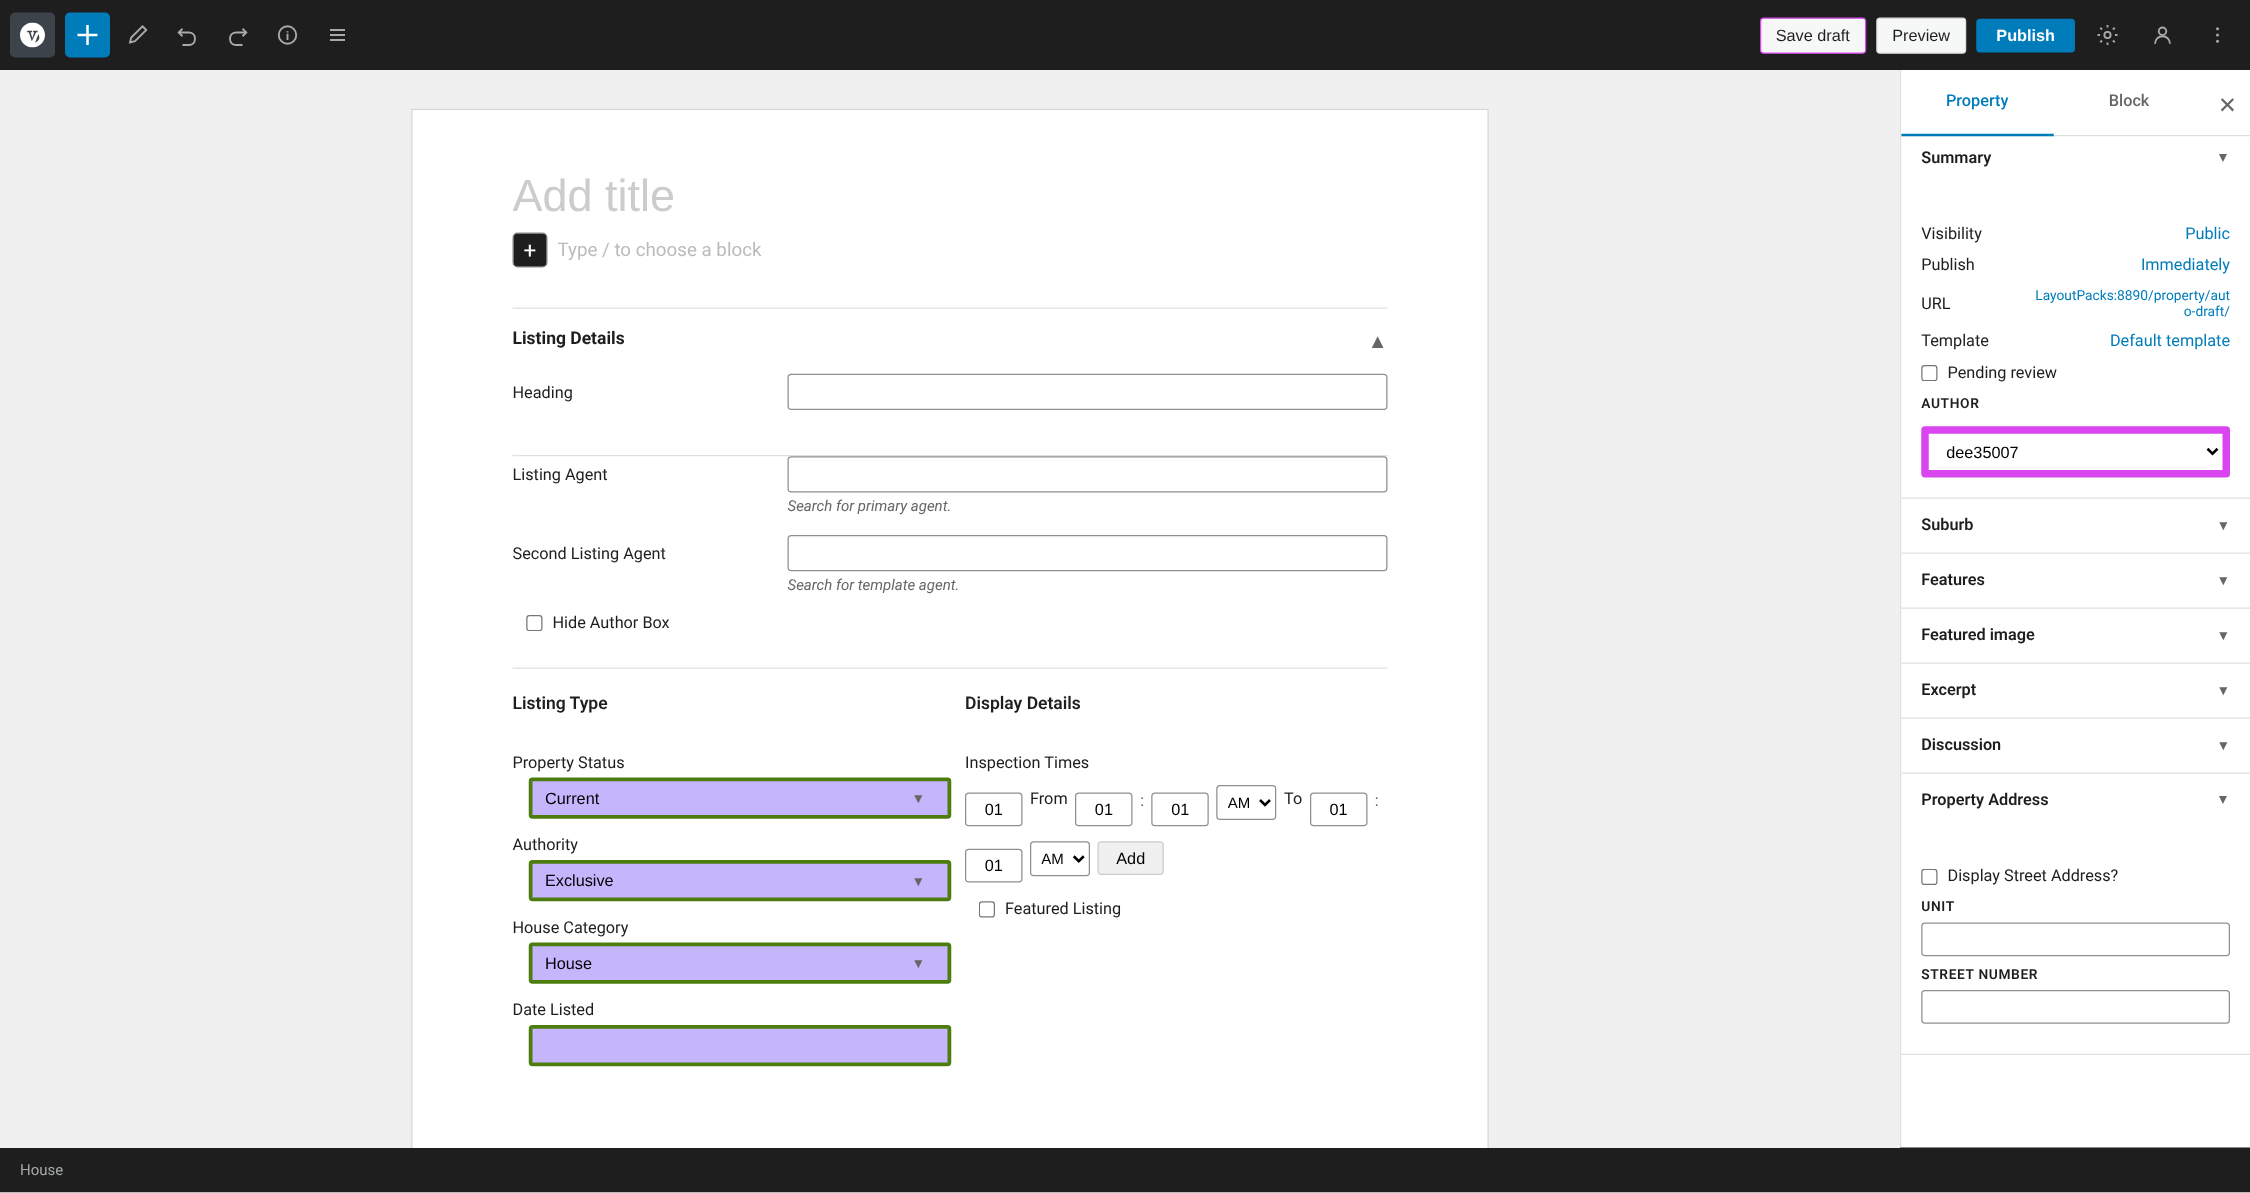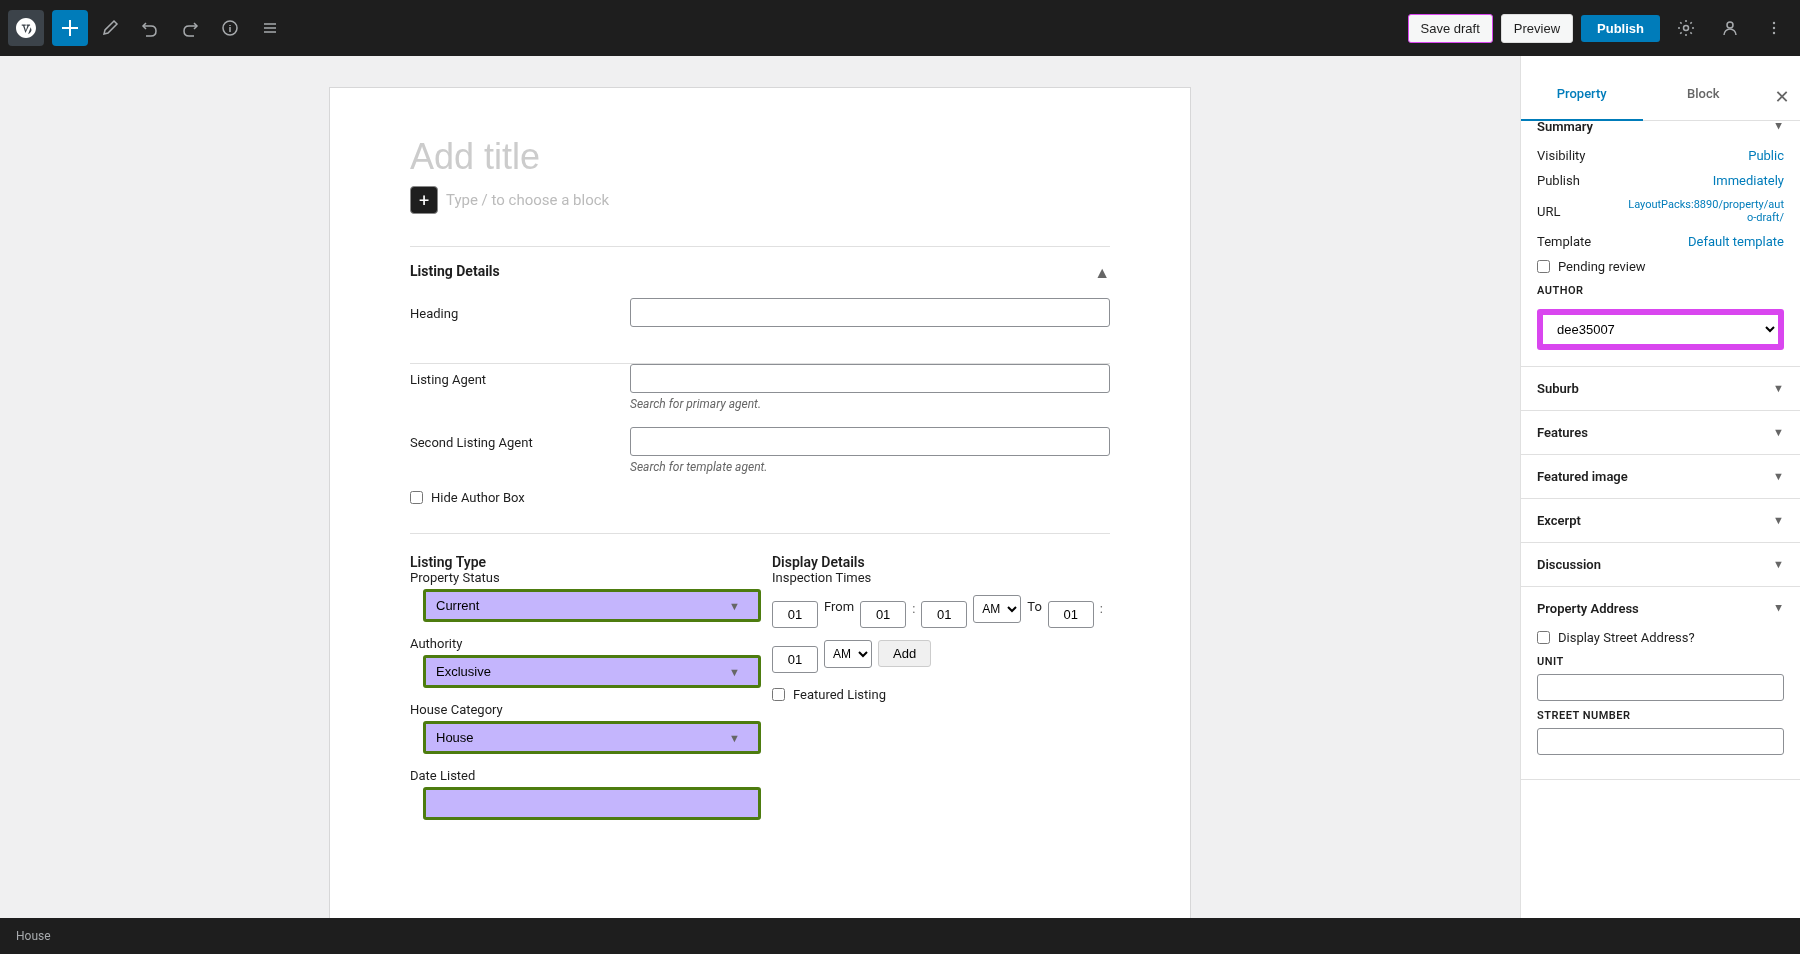--- a/index.html
+++ b/index.html
@@ -174,34 +174,35 @@
       font-size: 12px;
       color: #666;
       margin-top: 4px;
       font-style: italic;
     }
     .checkbox-row {
       display: flex;
       align-items: center;
       gap: 8px;
       margin-bottom: 8px;
+      margin-left: 11px;
     }
     .checkbox-row input { cursor: pointer; }
 
     
     .two-col-grid {
       display: grid;
       grid-template-columns: 1fr 1fr;
       gap: 24px;
     }
     .col-section { }
     .col-section-title {
       font-size: 14px;
       font-weight: 600;
-      margin-bottom: 0;
+      margin-bottom: 32px;
       color: #1e1e1e;
     }
     .form-group { margin-bottom: 14px; }
     .form-label {
       display: block;
       font-size: 13px;
       color: #1e1e1e;
       margin-bottom: 4px;
     }
     .form-control {
@@ -268,21 +269,21 @@
       border-left: 1px solid #e0e0e0;
       display: flex;
       flex-direction: column;
       overflow-y: auto;
       flex-shrink: 0;
     }
     .sidebar-tabs {
       display: flex;
       border-bottom: 1px solid #e0e0e0;
       position: sticky;
-      top: 16px;
+      top: 4px;
       background: white;
       z-index: 10;
       justify-content: center;
     }
     .sidebar-tab {
       flex: 1;
       padding: 14px 0;
       text-align: center;
       font-size: 13px;
       font-weight: 500;
@@ -311,20 +312,21 @@
       justify-content: space-between;
       padding: 14px 16px;
       font-size: 13px;
       font-weight: 600;
       cursor: pointer;
       color: #1e1e1e;
     }
     .sidebar-section-content {
       padding: 0 16px 16px;
       font-size: 13px;
+      margin-top: 32px;
     }
     .sidebar-row {
       display: flex;
       justify-content: space-between;
       align-items: center;
       margin-bottom: 10px;
     }
     .sidebar-row-label { color: #1e1e1e; font-size: 13px; }
     .sidebar-row-value { color: #007cba; font-size: 13px; cursor: pointer; }
     .sidebar-row-value.url { font-size: 11px; word-break: break-all; text-align: right; max-width: 160px; }

